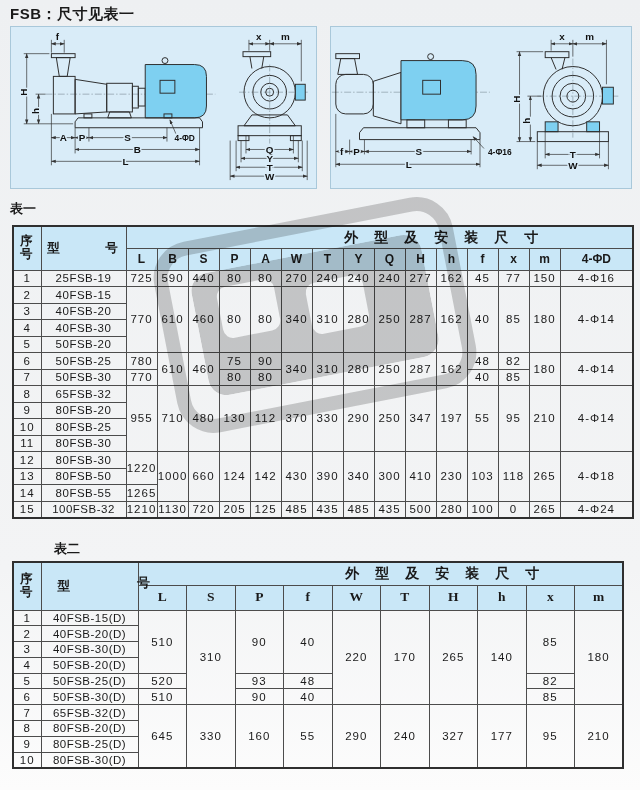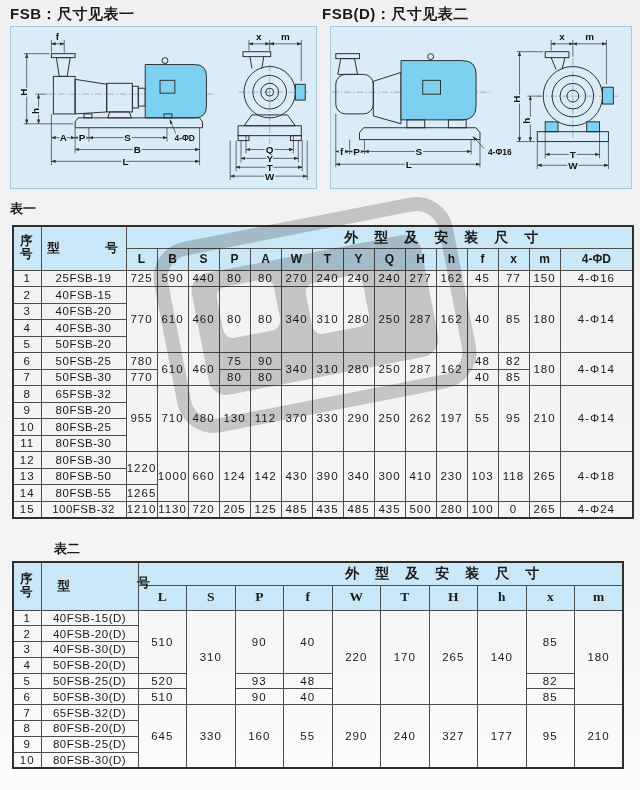--- a/index.html
+++ b/index.html
@@ -47,21 +47,20 @@
   #stray-hao{position:absolute;left:137px;top:574px;font-size:13px;font-weight:bold;z-index:3;}
   #watermark{position:absolute;left:0;top:0;width:640px;height:790px;pointer-events:none;
              mix-blend-mode:multiply;opacity:.92;z-index:5;}
 </style>
 </head>
 <body>
 
 <div class="page">
 
   <div class="fig-title" id="fig1-title">FSB：尺寸见表一</div>
-  <div class="fig-title" id="fig2-title">FSB(D)：尺寸见表二</div>
 
   <div class="fig-box" id="fig1-box">
     <svg class="draw" viewBox="0 0 307 163">
       <defs>
         <marker id="ar" viewBox="0 0 10 10" refX="9" refY="5" markerWidth="7" markerHeight="7" orient="auto-start-reverse">
           <path d="M0,1.5 L10,5 L0,8.5 z" fill="#333"></path>
         </marker>
       </defs>
       <line class="cl" x1="34" y1="68" x2="206" y2="68"></line>
       <line class="cl" x1="230" y1="66" x2="301" y2="66"></line>
@@ -341,21 +340,21 @@
           <td>65FSB-32</td>
           <td rowspan="4">955</td>
           <td rowspan="4">710</td>
           <td rowspan="4">480</td>
           <td rowspan="4">130</td>
           <td rowspan="4">112</td>
           <td rowspan="4">370</td>
           <td rowspan="4">330</td>
           <td rowspan="4">290</td>
           <td rowspan="4">250</td>
-          <td rowspan="4">262</td>
+          <td rowspan="4">347</td>
           <td rowspan="4">197</td>
           <td rowspan="4">55</td>
           <td rowspan="4">95</td>
           <td rowspan="4">210</td>
           <td rowspan="4">4-Φ14</td>
         </tr>
         <tr>
           <td>9</td>
           <td>80FSB-20</td>
         </tr>

